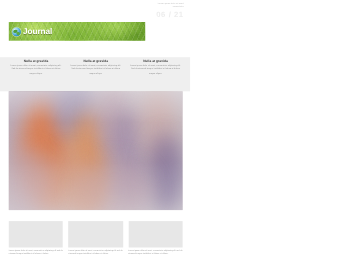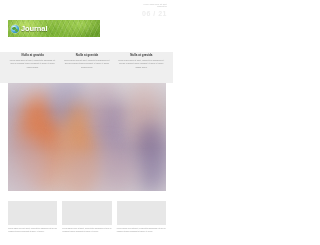--- a/index.html
+++ b/index.html
@@ -53,20 +53,21 @@
     top: 20px;
     width: 92px;
     height: 17px;
     overflow: hidden;
     background:
       radial-gradient(ellipse 30px 16px at 18% 30%, rgba(190,224,104,0.95) 0%, rgba(190,224,104,0) 70%),
       radial-gradient(ellipse 26px 14px at 48% 78%, rgba(121,176,52,0.95) 0%, rgba(121,176,52,0) 72%),
       radial-gradient(ellipse 34px 18px at 78% 22%, rgba(166,212,88,0.9) 0%, rgba(166,212,88,0) 75%),
       radial-gradient(ellipse 20px 12px at 93% 72%, rgba(100,153,40,0.9) 0%, rgba(100,153,40,0) 75%),
       linear-gradient(105deg, #7fb33a 0%, #96c64a 28%, #8cbe42 55%, #79ad34 78%, #6ea22d 100%);
+    padding-left: 32px;
   }
   .banner::after {
     content: "";
     position: absolute;
     inset: 0;
     background:
       repeating-linear-gradient(115deg, rgba(255,255,255,0.10) 0 1px, rgba(255,255,255,0) 1px 4px),
       repeating-linear-gradient(62deg, rgba(40,80,20,0.10) 0 1px, rgba(40,80,20,0) 1px 5px);
     pointer-events: none;
   }

